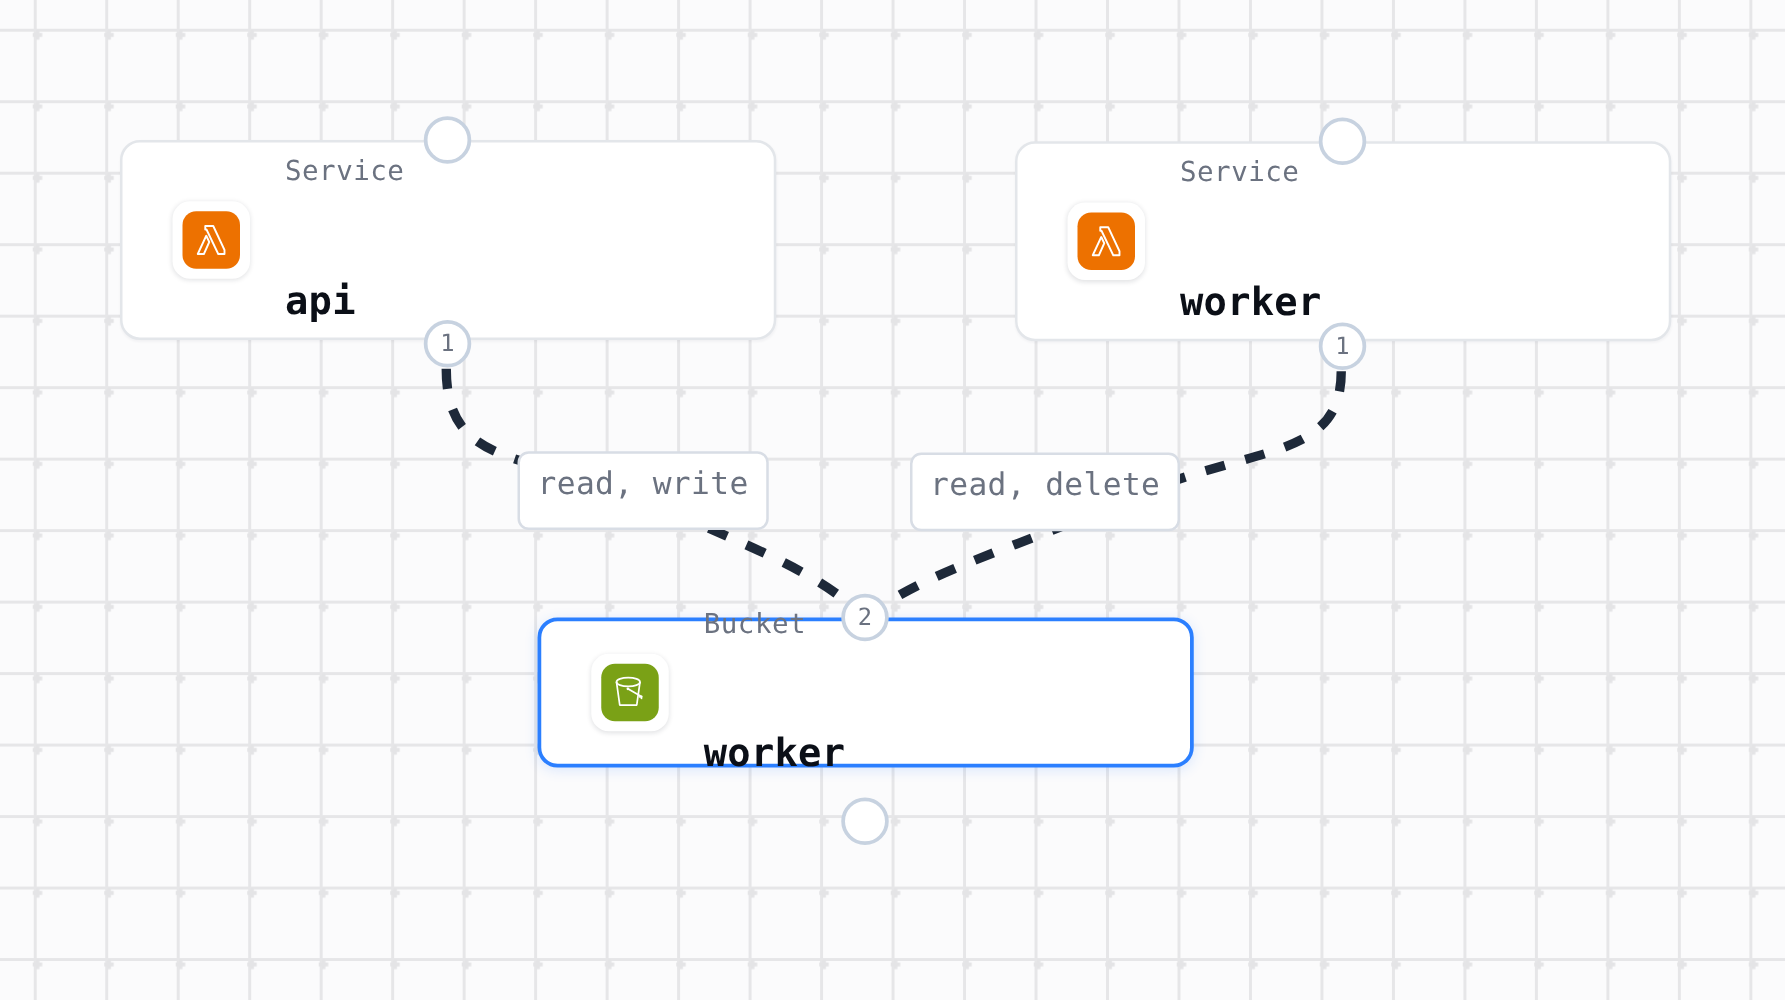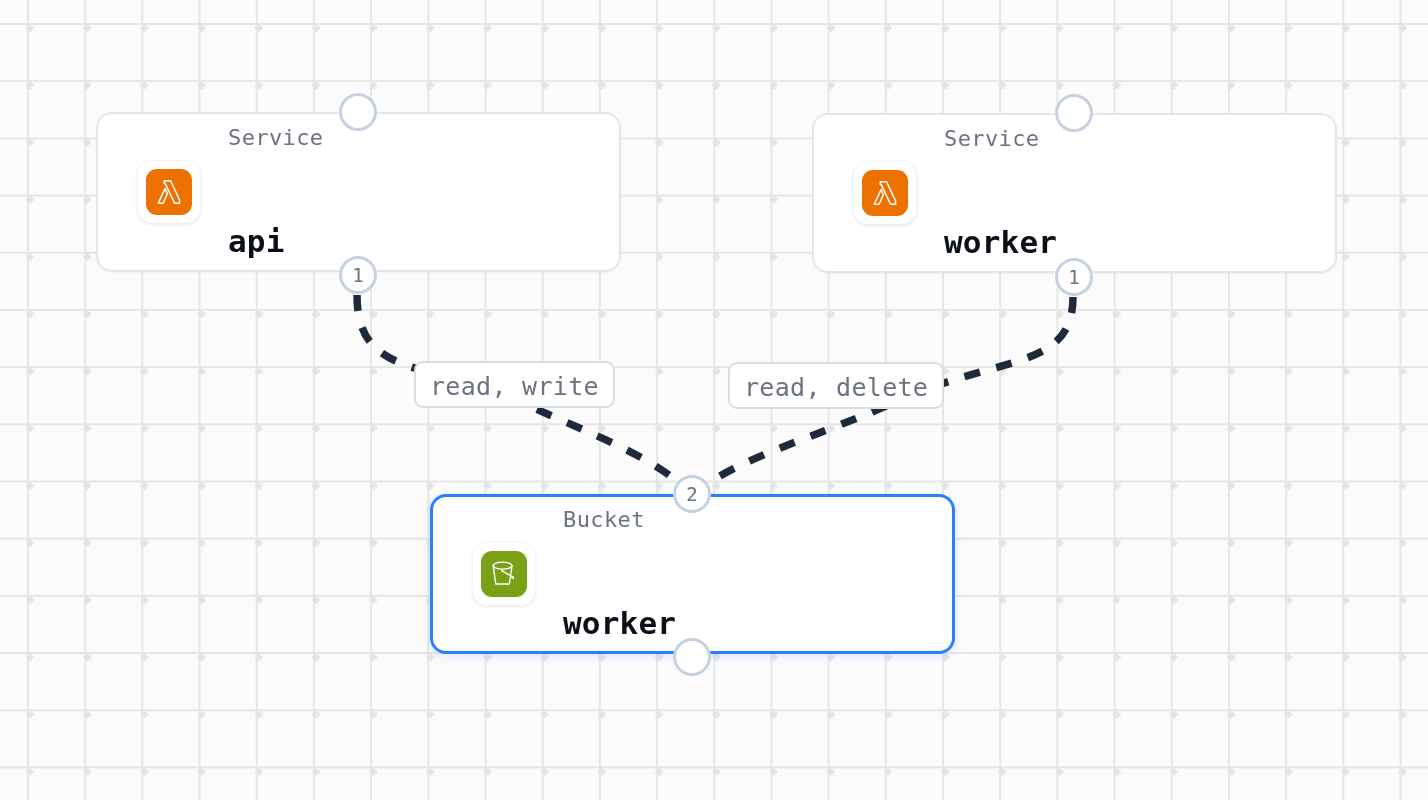--- a/index.html
+++ b/index.html
@@ -114,21 +114,21 @@
     font-size: 19px;
     color: #6b7280;
     z-index: 6;
   }
 
   .edge-label {
     position: absolute;
     background: #ffffff;
     border: 2px solid #d8dde5;
     border-radius: 9px;
-    padding: 9px 14px 5px 14px;
+    padding: 9px 14px 21px 14px;
     font-size: 25px;
     color: #6b7280;
     white-space: nowrap;
     letter-spacing: 0.3px;
     z-index: 5;
   }
 </style>
 </head>
 <body>
 
@@ -189,21 +189,21 @@
       <div class="node-name">worker</div>
     </div>
   </div>
   <div class="port" style="left:1055px; top:94px;">
     <span></span>
   </div>
   <div class="port" style="left:1055px; top:258px;">
     <span>1</span>
   </div>
 
-  <div class="node selected" style="left:430px; top:494px; width:525px; height:160px;">
+  <div class="node selected" style="left:430px; top:494px; width:525px; height:120px;">
     <div class="node-icon">
       <div class="icon-inner icon-bucket">
         <svg width="34" height="34" viewBox="0 0 34 34" xmlns="http://www.w3.org/2000/svg" aria-hidden="true">
           <ellipse cx="15.6" cy="8.6" rx="9.4" ry="3.5" fill="none" stroke="#ffffff" stroke-width="1.4"></ellipse>
           <path d="M6.2 8.6 L8.8 27.0 L22.4 27.0 L25.0 8.6" fill="none" stroke="#ffffff" stroke-width="1.4" stroke-linejoin="round"></path>
           <path d="M15.3 14.0 L26.1 20.2" fill="none" stroke="#ffffff" stroke-width="1.4" stroke-linecap="round"></path>
           <path d="M24.2 20.6 L26.4 20.0 L26.1 22.3" fill="none" stroke="#ffffff" stroke-width="1.3" stroke-linejoin="round"></path>
           <circle cx="15.3" cy="14.0" r="1.1" fill="#ffffff"></circle>
         </svg>
       </div>

